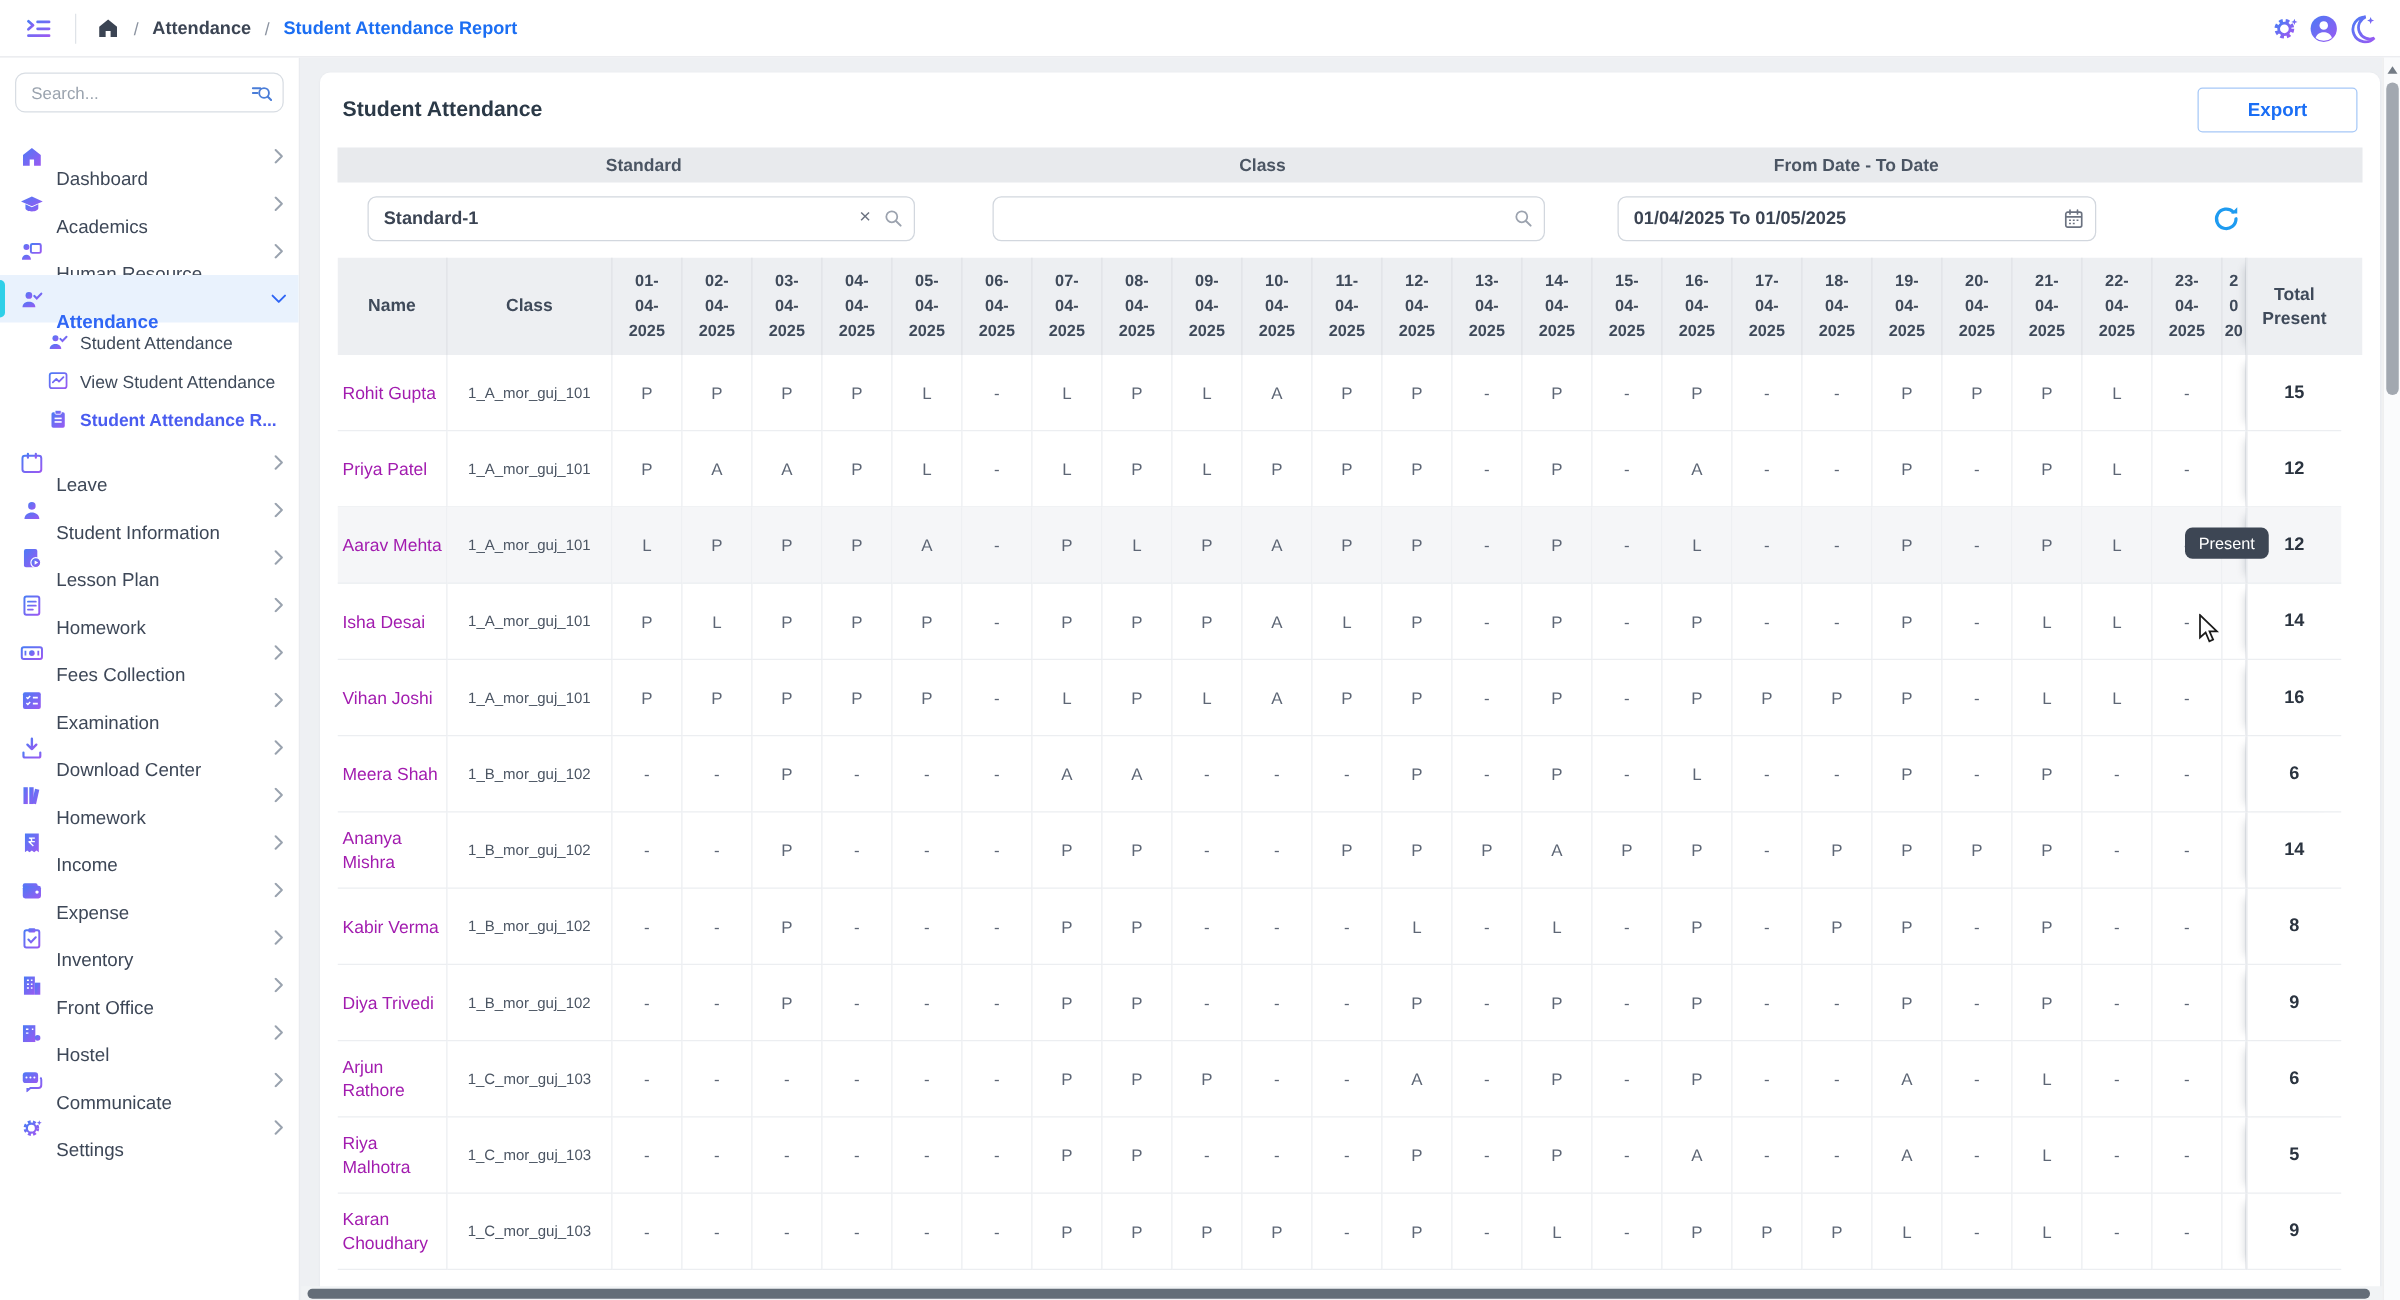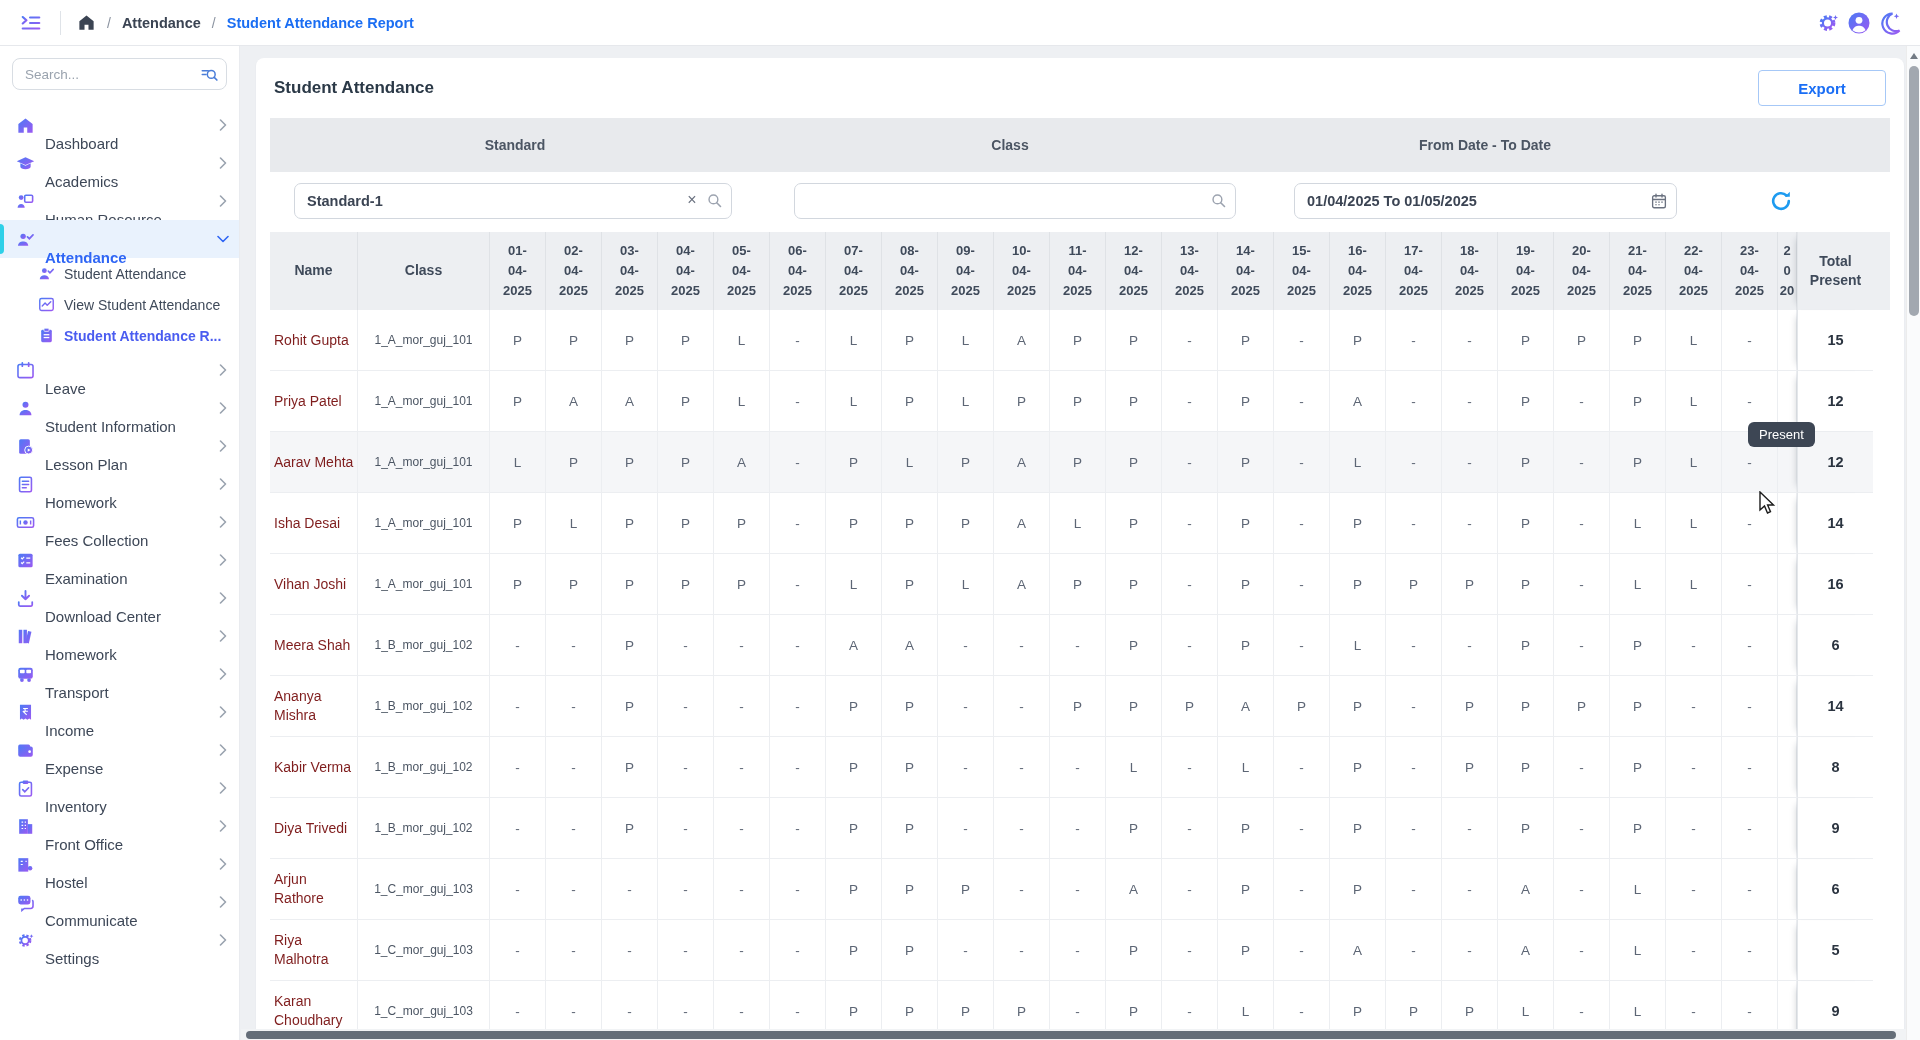--- a/index.html
+++ b/index.html
@@ -39,21 +39,21 @@
   .sub-item .lbl { font-size:14px; color:#3f4a5a; margin-left:9px; white-space:nowrap; overflow:hidden; }
   .sub-item.active .lbl { color:#4a5cf0; font-weight:700; }
 
   
   .card { background:#fff; border-radius:8px; box-shadow:0 1px 2px rgba(25,39,60,.06); height:1006px; overflow:hidden; }
   .card-head { display:flex; align-items:center; justify-content:space-between; padding:12px 18px 10px 18px; }
   .page-title { font-size:17px; font-weight:700; color:#2b3947; }
   .export-btn { width:128px; height:36px; background:#fff; border:1px solid #a6c8f7; border-radius:4px; color:#1a6ef5; font-size:15px; font-weight:600; cursor:pointer; font-family:inherit; }
 
   
-  .filter-labels { display:flex; margin:2px 14px 0 14px; background:#e8eaed; height:54px; align-items:center; }
+  .filter-labels { display:flex; margin:2px 14px 0 14px; background:#e8eaed; height:28px; align-items:center; }
   .fl { font-size:14px; font-weight:700; color:#4b5563; text-align:center; }
   .fl1 { width:490px; } .fl2 { width:500px; } .fl3 { flex:1; padding-right:180px; }
   .filter-inputs { display:flex; align-items:center; padding:11px 0 11px 38px; }
   .f-input { position:relative; }
   .f-input input { width:100%; height:36px; border:1px solid #d2d7de; border-radius:7px; padding:0 52px 0 12px; font-size:14.5px; font-weight:600; color:#3b4453; outline:none; font-family:inherit; background:#fff; }
   .fi-std { width:438px; }
   .fi-class { width:442px; margin-left:62px; }
   .fi-class input { padding-right:30px; font-weight:400; }
   .fi-date { width:383px; margin-left:58px; }
   .fi-date input { padding-right:34px; }
@@ -63,21 +63,21 @@
   .refresh-ic { width:24px; height:24px; margin-left:92px; cursor:pointer; }
 
   
   .table-wrap { margin:2px 14px 0 14px; overflow:hidden; }
   .t-grid { display:grid; grid-template-columns:88px 132px repeat(23,56px) 19px 76px; }
   .t-head { background:#edeff2; }
   .t-head > div { height:78px; display:flex; flex-direction:column; align-items:center; justify-content:center; font-size:13px; font-weight:700; color:#3f4a5a; border-right:1px solid #dfe2e6; line-height:1.55; overflow:hidden; }
   .t-head .hname, .t-head .hclass { font-size:14px; }
   .t-head .htotal { border-right:none; line-height:1.35; font-size:14px; }
   .t-row > div { height:61px; display:flex; align-items:center; justify-content:center; font-size:13.5px; color:#5d6675; border-right:1px solid #eceef1; border-bottom:1px solid #eceef1; text-align:center; }
-  .t-row .cname { justify-content:flex-start; padding-left:4px; text-align:left; font-size:14px; color:#7f1d1d; line-height:1.35; }
+  .t-row .cname { justify-content:flex-start; padding-left:4px; text-align:left; font-size:14px; color:#a21caf; line-height:1.35; }
   .t-row .cclass { font-size:12px; color:#4b5563; }
   .t-row .ctotal { font-size:14.5px; font-weight:700; color:#2b3440; border-right:none; }
   .t-row.hovered > div { background:#f5f6f8; }
   .totcol { border-left:1px solid #e3e6ea; box-shadow:-7px 0 7px -7px rgba(20,30,50,.22); }
 
   
   .tooltip { position:absolute; left:1508px; top:376px; background:#3d4654; color:#fff; font-size:13px; padding:5px 11px; border-radius:6px; z-index:40; }
   .cursor { position:absolute; left:1516px; top:445px; z-index:41; pointer-events:none; }
 
   .v-scroll { position:absolute; right:0; top:46px; bottom:0; width:14px; background:#fafbfc; border-left:1px solid #ececec; z-index:35; }
@@ -409,30 +409,20 @@
             <use href="#ic-library"></use>
           </svg>
           <span class="lbl">Homework</span>
           <svg class="chev " viewBox="0 0 8 12">
             <path d="M1.5 1 L6.5 6 L1.5 11" fill="none" stroke="#9aa3af" stroke-width="1.6" stroke-linecap="round" stroke-linejoin="round"></path>
           </svg>
         </div>
         <div class="nav-item">
           <span class="accent"></span>
           <svg class="ic" fill="url(#g1)" stroke="none">
-            <use href="#ic-bus"></use>
-          </svg>
-          <span class="lbl">Transport</span>
-          <svg class="chev " viewBox="0 0 8 12">
-            <path d="M1.5 1 L6.5 6 L1.5 11" fill="none" stroke="#9aa3af" stroke-width="1.6" stroke-linecap="round" stroke-linejoin="round"></path>
-          </svg>
-        </div>
-        <div class="nav-item">
-          <span class="accent"></span>
-          <svg class="ic" fill="url(#g1)" stroke="none">
             <use href="#ic-income"></use>
           </svg>
           <span class="lbl">Income</span>
           <svg class="chev " viewBox="0 0 8 12">
             <path d="M1.5 1 L6.5 6 L1.5 11" fill="none" stroke="#9aa3af" stroke-width="1.6" stroke-linecap="round" stroke-linejoin="round"></path>
           </svg>
         </div>
         <div class="nav-item">
           <span class="accent"></span>
           <svg class="ic" fill="url(#g1)" stroke="none">

